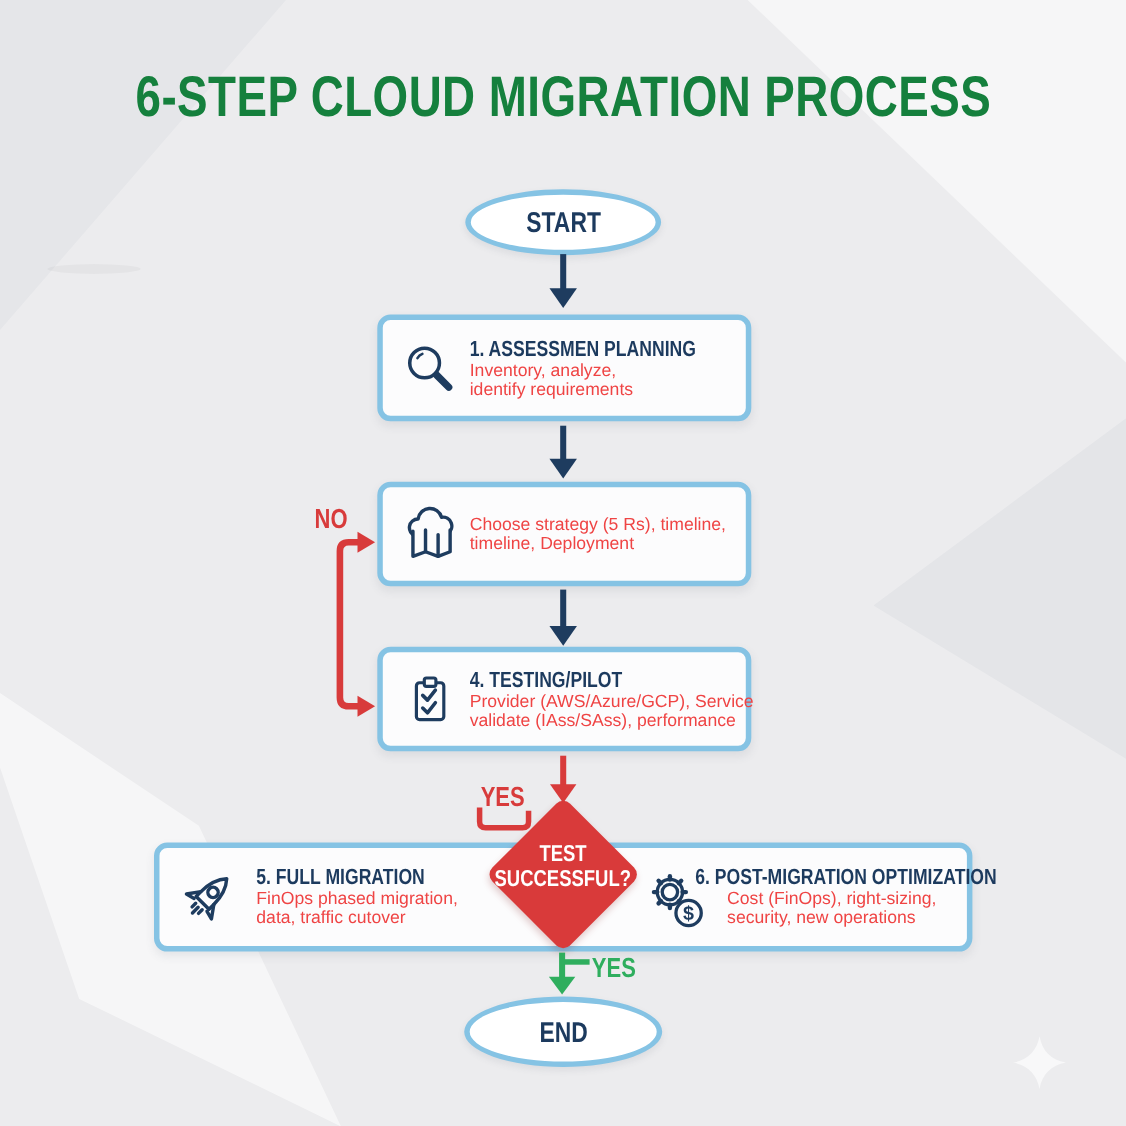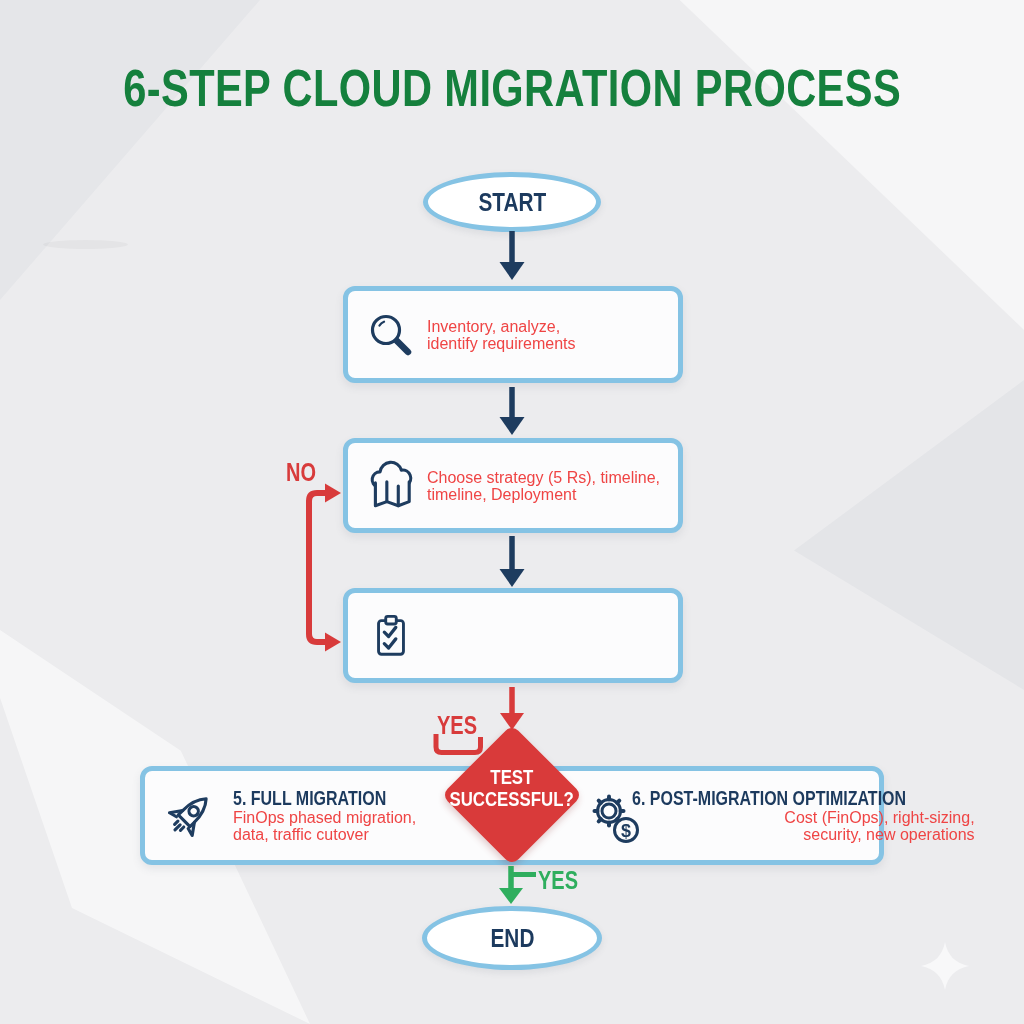--- a/index.html
+++ b/index.html
@@ -39,21 +39,21 @@
   .step-box .txt{margin-left:11px;}
   .step-title{color:#1c3a5e;font-weight:bold;font-size:20px;line-height:22px;}
   .step-desc{color:#ef4444;font-size:16px;line-height:17px;white-space:nowrap;}
   
   .wsec{position:absolute;top:16px;}
   .wsec-left{left:88px;}
   .wsec-right{left:487px;}
   .wicon{position:absolute;}
   .wicon-rocket{left:16px;top:17px;}
   .wicon-gear{left:441px;top:19px;}
-  .wsec-right .step-desc{margin-left:29px;text-align:right;}
+  .wsec-right .step-desc{margin-left:29px;}
   
   .diamond{position:absolute;left:462px;top:745px;width:100px;height:100px;background:#d93a3a;
            transform:rotate(45deg);border-radius:9px;z-index:20;
            box-shadow:2px 3px 7px rgba(130,30,30,.22);}
   .diamond-label{position:absolute;left:427px;top:766px;width:170px;text-align:center;z-index:21;
                  color:#fff;font-weight:bold;font-size:21px;line-height:22px;}
   
   .edge-label{position:absolute;font-weight:bold;font-size:25px;z-index:31;}
   .lbl-no{left:286px;top:458px;color:#d83b3b;}
   .lbl-yes-retry{left:437px;top:711px;color:#d83b3b;}
@@ -87,20 +87,22 @@
 
   <div class="step-box b1">
     <span class="icon-wrap">
       <svg class="node-icon" width="48" height="50" viewBox="0 0 48 50" stroke-width="3.2">
         <circle cx="19" cy="20" r="13.5"></circle>
         <path d="M12.5 15.5 a9 9 0 0 1 4.5 -3.8" stroke-width="2.3"></path>
         <line x1="30" y1="31" x2="41" y2="42" stroke-width="6.5"></line>
       </svg>
     </span>
     <span class="txt">
+      <div class="step-title">
+        <span class="cond">1. ASSESSMEN PLANNING</span></div>
       <div class="step-desc">Inventory, analyze,</div>
       <div class="step-desc">identify requirements</div>
     </span>
   </div>
 
   <div class="step-box b2">
     <span class="icon-wrap">
       <svg class="node-icon" width="50" height="52" viewBox="0 0 48 50" stroke-width="3">
         <path d="M11 26 a7.5 7.5 0 0 1 2.5 -14.6 a10.5 10.5 0 0 1 20.5 -1.6 a7.8 7.8 0 0 1 5.5 14.2"></path>
         <path d="M9 22 V44 L20 40 L31 44 L41.5 40 V21" fill="#fcfcfd"></path>
@@ -114,20 +116,26 @@
   </div>
 
   <div class="step-box b3">
     <span class="icon-wrap">
       <svg class="node-icon" width="46" height="50" viewBox="0 0 48 50" stroke-width="3">
         <rect x="11" y="9" width="26" height="35" rx="3"></rect>
         <rect x="18.5" y="4.5" width="11" height="8" rx="2" fill="#fcfcfd"></rect>
         <path d="M17 21 l4.5 4.5 L29 16" stroke-width="3.4"></path>
         <path d="M17 33 l4.5 4.5 L29 28" stroke-width="3.4"></path>
       </svg>
+    </span>
+    <span class="txt">
+      <div class="step-title">
+        <span class="cond">4. TESTING/PILOT</span></div>
+      <div class="step-desc">Provider (AWS/Azure/GCP), Service</div>
+      <div class="step-desc">validate (IAss/SAss), performance</div>
     </span>
   </div>
 
   <div class="step-box b-wide">
     <span class="wicon wicon-rocket">
       <svg class="node-icon" width="58" height="58" viewBox="0 0 56 56" stroke-width="3">
         <g transform="rotate(45 28 26)">
           <path d="M28 4 C33.5 10 36 18 36 28 L36 34 H20 L20 28 C20 18 22.5 10 28 4 Z"></path>
           <circle cx="28" cy="21" r="4.5"></circle>
           <path d="M20 28 L12.5 38.5 L20 36.5"></path>

